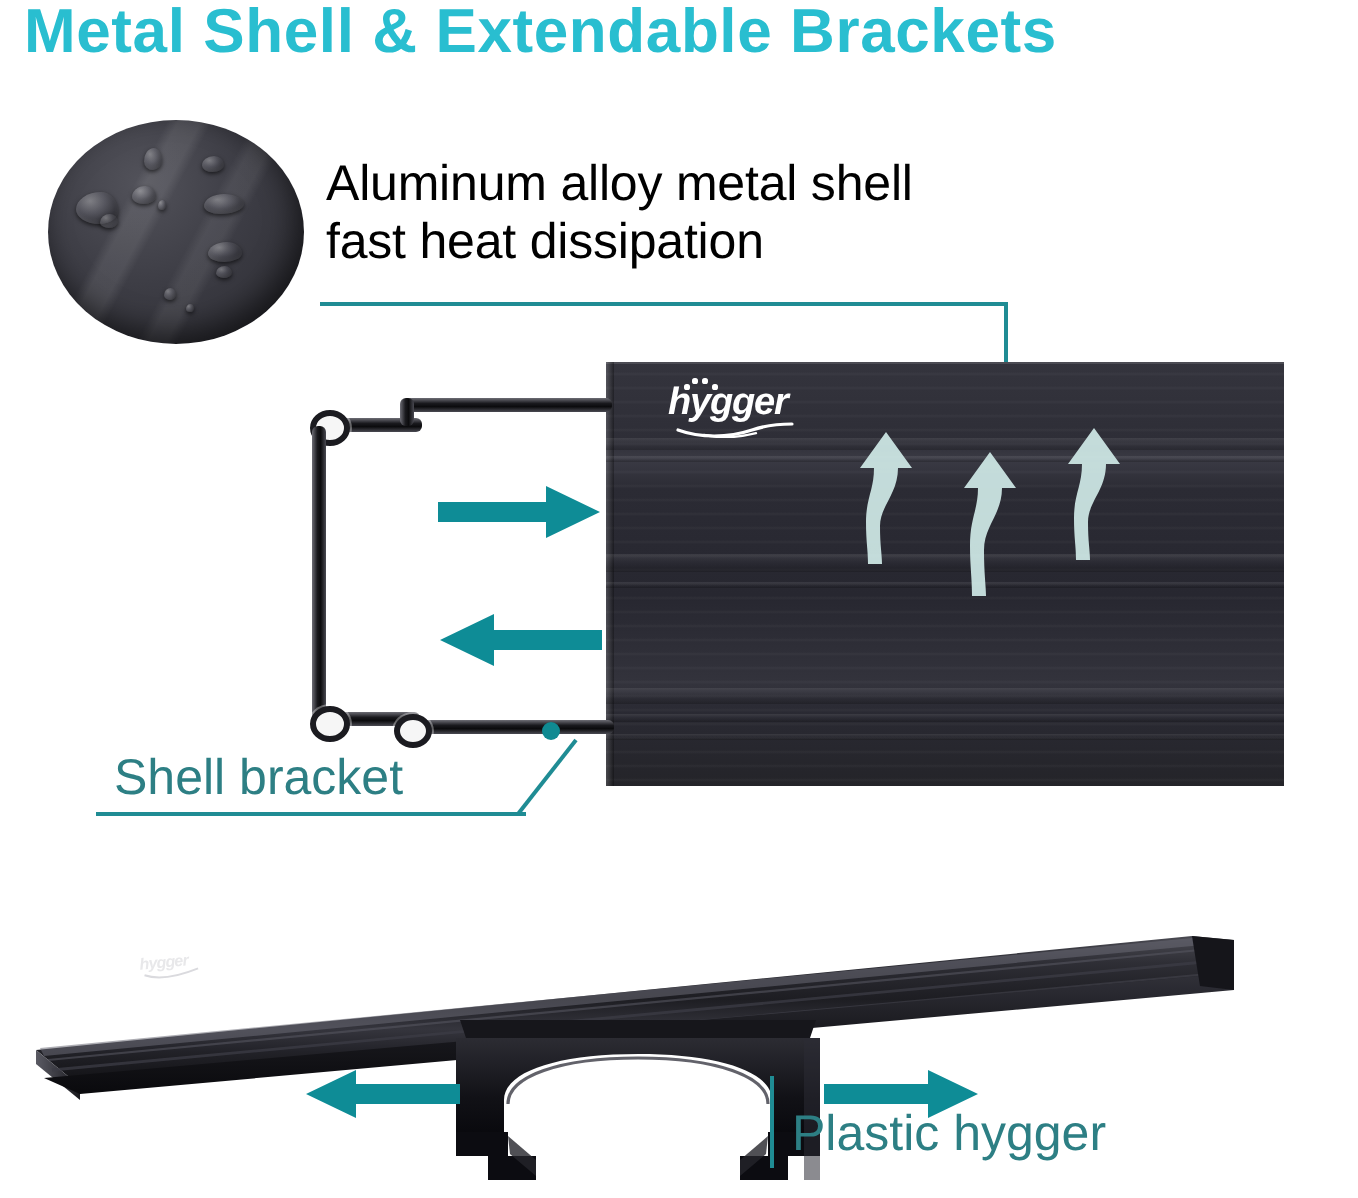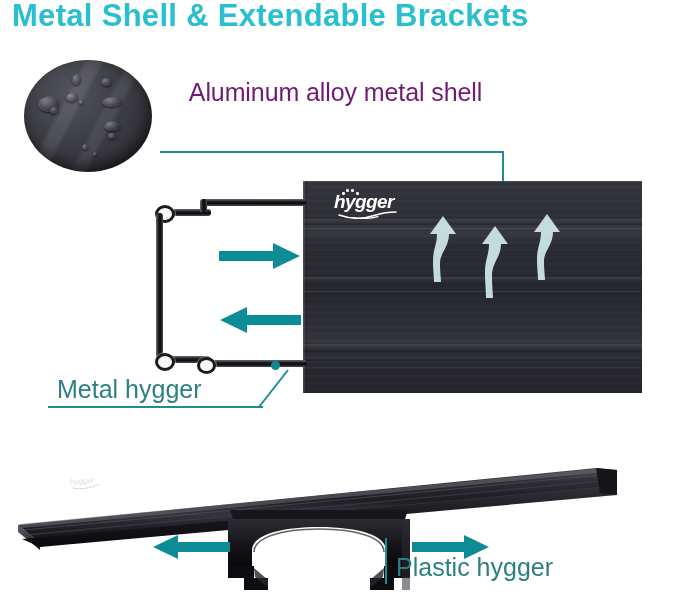--- a/index.html
+++ b/index.html
@@ -54,22 +54,22 @@
     background:radial-gradient(ellipse at 33% 28%, rgba(255,255,255,.30) 0%, rgba(120,120,130,.28) 38%, rgba(12,12,16,.85) 100%);
     border-radius:55% 45% 52% 48%/60% 55% 45% 40%;
     box-shadow:0 1px 2px rgba(0,0,0,.6), inset 0 -1px 2px rgba(255,255,255,.10);
   }
 
   
   #heat-text{
     position:absolute;
     left:163px; top:78px;
     width:345px;
-    text-align:center;
-    color:#701a75;
+    text-align:left;
+    color:#000000;
     font-size:25px;
     line-height:29px;
     letter-spacing:-0.1px;
   }
   
   #heat-lead-h{
     position:absolute;
     left:160px; top:151px;
     width:344px; height:2px;
     background:#1f8c94;
@@ -227,20 +227,21 @@
     <div class="drop" style="left:26px;  top:47px;  width:9px;  height:7px;"></div>
     <div class="drop" style="left:78px;  top:37px;  width:20px; height:10px; border-radius:50% 50% 60% 40%/60% 50% 50% 40%;"></div>
     <div class="drop" style="left:80px;  top:61px;  width:17px; height:10px;"></div>
     <div class="drop" style="left:84px;  top:73px;  width:8px;  height:6px;"></div>
     <div class="drop" style="left:58px;  top:84px;  width:6px;  height:6px;"></div>
     <div class="drop" style="left:69px;  top:92px;  width:4px;  height:4px;"></div>
   </div>
 
   <div id="heat-text">
     <div>Aluminum alloy metal shell</div>
+    <div>fast heat dissipation</div>
   </div>
   <div id="heat-lead-h"></div>
   <div id="heat-lead-v"></div>
   <div id="heat-lead-dot"></div>
 
   <div id="shell">
     <div id="shell-edge-l"></div>
     <div class="shell-band" style="top:38px;  height:6px;"></div>
     <div class="shell-band" style="top:47px;  height:3px;"></div>
     <div class="shell-band" style="top:96px;  height:9px;"></div>
@@ -289,21 +290,21 @@
     <div class="rod-loop" style="left:197px; top:357px; width:13px; height:11px;"></div>
   </div>
 
   <svg class="t-arrow" style="left:219px; top:242px;" width="82" height="28" viewBox="0 0 82 28">
     <path d="M0 9 L54 9 L54 1 L81 14 L54 27 L54 19 L0 19 Z" fill="#0e8c96"></path>
   </svg>
   <svg class="t-arrow" style="left:219px; top:306px;" width="82" height="28" viewBox="0 0 82 28">
     <path d="M82 9 L28 9 L28 1 L1 14 L28 27 L28 19 L82 19 Z" fill="#0e8c96"></path>
   </svg>
 
-  <div class="label" id="metal-label">Metal hygger</div>
+  <div class="label" id="metal-label">Shell bracket</div>
   <div id="metal-underline"></div>
   <svg id="metal-diag" viewBox="0 0 46 42">
     <path d="M1 41 L30 4" stroke="#1f8c94" stroke-width="2" fill="none"></path>
   </svg>
   <div id="metal-dot"></div>
 
   <div id="bar-wrap">
 
     
     <svg width="679" height="159" viewBox="0 0 679 159">

